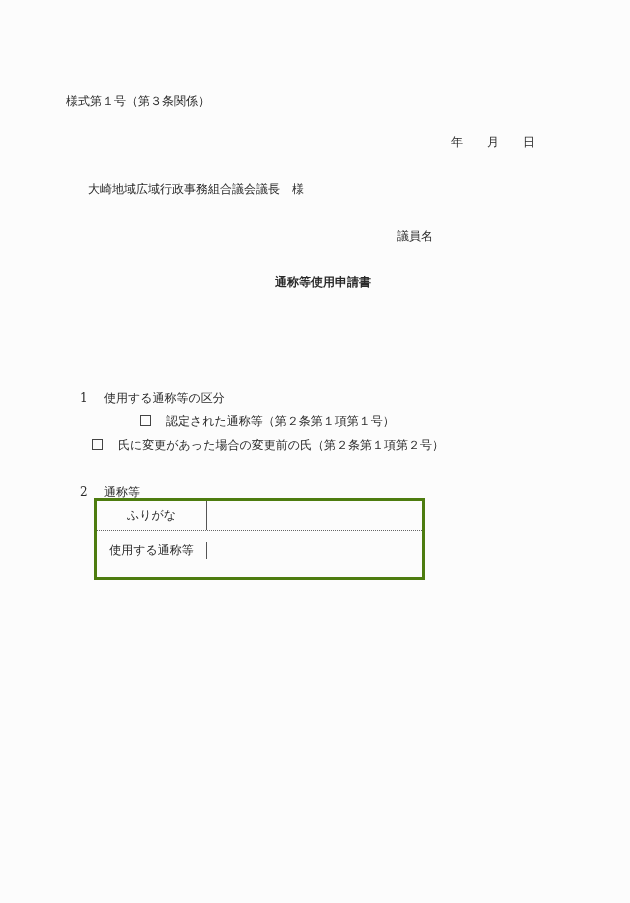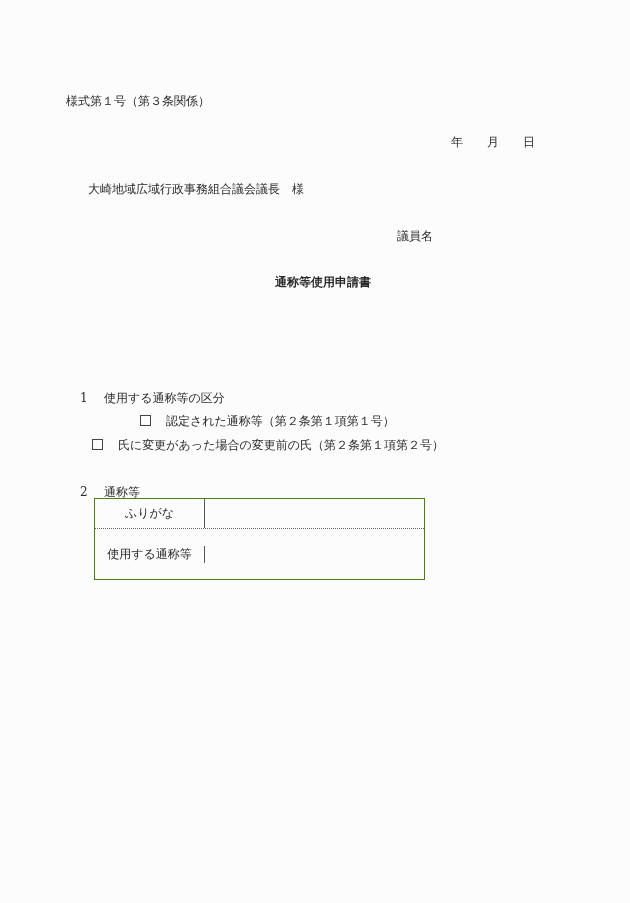--- a/index.html
+++ b/index.html
@@ -53,30 +53,30 @@
       vertical-align: -1px;
       cursor: pointer;
     }
 
     #section2-heading { left: 80px; top: 484px; }
 
     #nickname-table {
       position: absolute;
       left: 94px; top: 498px;
       width: 331px; height: 82px;
-      border: 1px solid #4d7c0f;
+      border: 3px solid #4d7c0f;
       box-sizing: border-box;
     }
     #nickname-table .row {
       position: absolute;
       left: 0; right: 0;
       display: flex;
     }
     #row-furigana { top: 0; height: 29px; border-bottom: 1px dotted #666; }
-    #row-nickname { top: 30px; height: 51px; align-items: center; }
+    #row-nickname { top: 24px; height: 51px; align-items: center; }
     #nickname-table .label-cell {
       width: 110px;
       border-right: 1px solid #555;
       box-sizing: border-box;
       display: flex; align-items: center; justify-content: center;
       font-size: 12px;
     }
     #nickname-table .value-cell {
       flex: 1;
       border: none;

